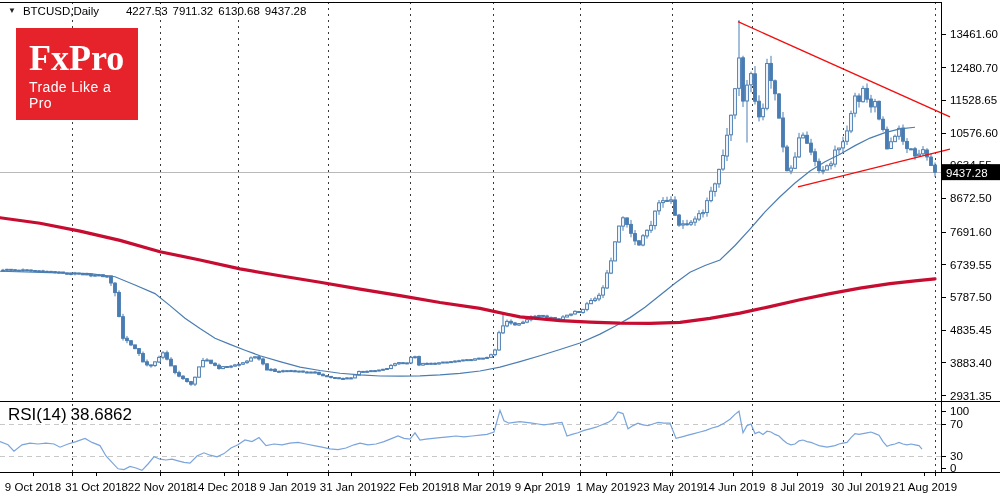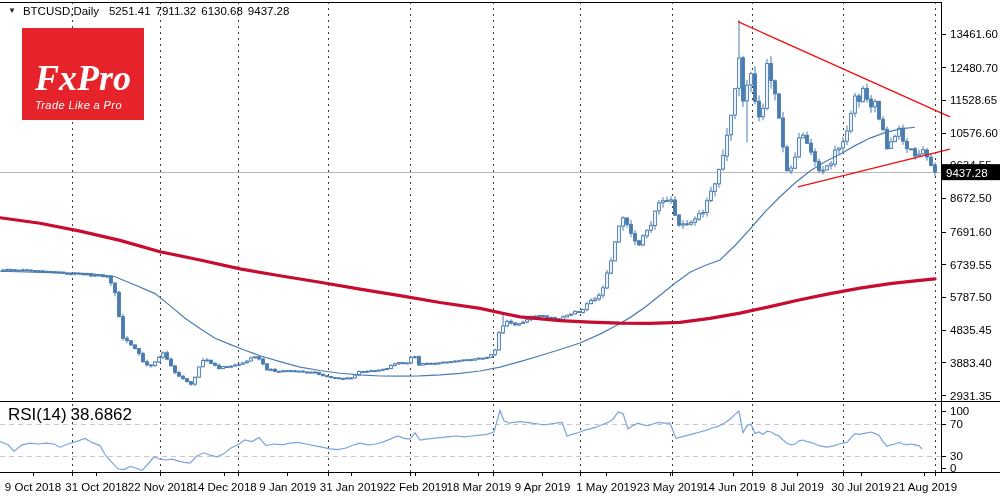--- a/index.html
+++ b/index.html
@@ -2,28 +2,28 @@
 <html><head>
 <meta charset="utf-8">
 <style>
   html,body{margin:0;padding:0;background:#fff;}
   .wrap{position:relative;width:1000px;height:500px;background:#fff;overflow:hidden;
         font-family:"Liberation Sans",sans-serif;}
   .wrap svg{position:absolute;left:0;top:0;}
   .hdr{position:absolute;left:8px;top:5px;display:flex;align-items:center;
        font-size:11.5px;color:#000;white-space:nowrap;z-index:3;}
   .hdr .tri{font-size:8px;color:#222;margin-right:7px;line-height:1;}
-  .hdr .sym{margin-right:10px;}
+  .hdr .sym{margin-right:27px;}
   .hdr .num{margin-right:5px;}
-  .logo{position:absolute;left:22px;top:28px;width:122px;height:92px;z-index:4;
+  .logo{position:absolute;left:16px;top:28px;width:122px;height:92px;z-index:4;
         display:flex;flex-direction:column;justify-content:flex-end;
-        padding:0 0 9px 13px;box-sizing:border-box;font-style:italic;}
+        padding:0 0 9px 13px;box-sizing:border-box;}
   .logo .brand{font-family:"Liberation Serif",serif;font-weight:bold;font-size:36px;
         line-height:0.95;color:#fff;letter-spacing:0px;}
-  .logo .tag{font-size:11px;color:#fff;letter-spacing:0.4px;margin-top:4px;}
+  .logo .tag{font-size:14px;color:#fff;letter-spacing:0.4px;margin-top:4px;}
   .rsihdr{position:absolute;left:8px;top:405px;font-size:17px;color:#000;z-index:3;white-space:nowrap;}
   .rsihdr span{margin-right:4px;}
 </style>
 </head>
 <body>
 
 <div class="wrap">
   <svg id="chart-svg" width="1000" height="500">
       <g>
         <line x1="72" y1="2" x2="72" y2="472" stroke="#3a3a3a" stroke-width="1" stroke-dasharray="2 4" shape-rendering="crispEdges"></line>
@@ -603,21 +603,21 @@
         <line x1="861.1" y1="472" x2="861.1" y2="476" stroke="#000000" stroke-width="1" shape-rendering="crispEdges"></line>
         <text x="861.1" y="491" text-anchor="middle" font-size="11.5" font-family="Liberation Sans, sans-serif" fill="#000000">30 Jul 2019</text>
         <line x1="924.8000000000001" y1="472" x2="924.8000000000001" y2="476" stroke="#000000" stroke-width="1" shape-rendering="crispEdges"></line>
         <text x="924.8000000000001" y="491" text-anchor="middle" font-size="11.5" font-family="Liberation Sans, sans-serif" fill="#000000">21 Aug 2019</text>
       </g>
     </svg>
 
   <div class="hdr">
     <span class="tri">▼</span>
     <span class="sym">BTCUSD,Daily</span>
-    <span class="num">5251.41</span>
+    <span class="num">4227.53</span>
     <span class="num">7911.32</span>
     <span class="num">6130.68</span>
     <span class="num">9437.28</span>
   </div>
 
   <div class="logo" id="logo-box" style="background: rgb(230, 35, 42);">
     <div class="brand">FxPro</div>
     <div class="tag">Trade Like a Pro</div>
   </div>
 

